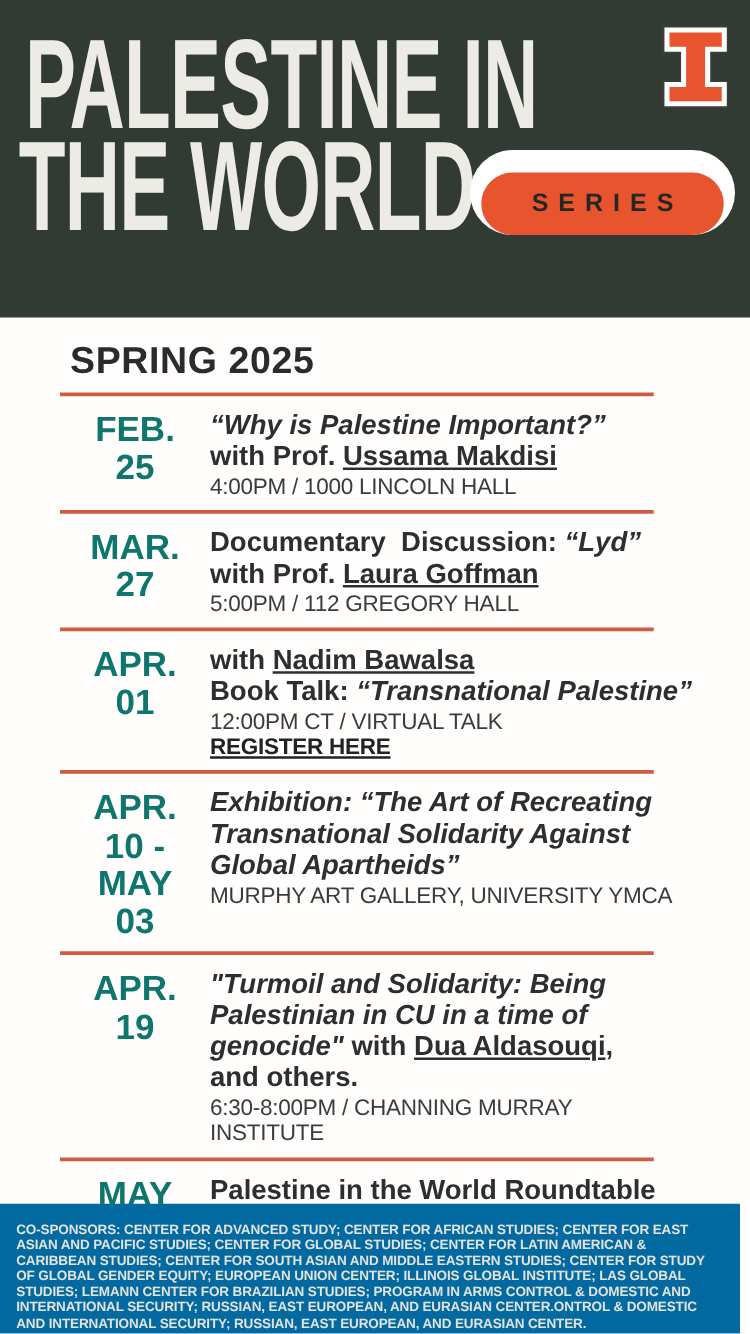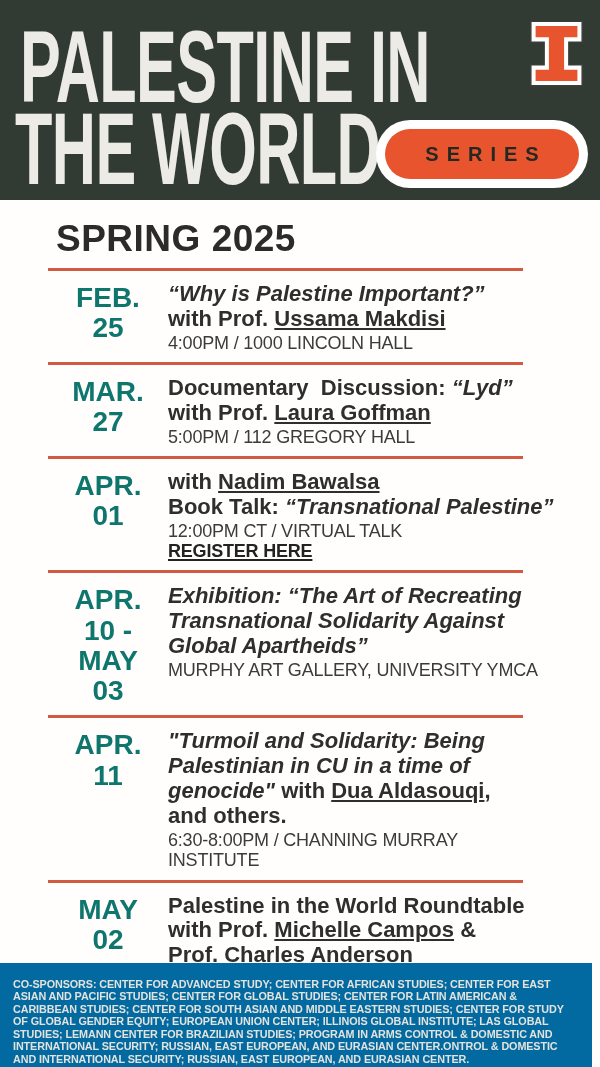--- a/index.html
+++ b/index.html
@@ -1,35 +1,35 @@
 <!DOCTYPE html>
 <html><head>
 <meta charset="utf-8">
 <style>
   * { margin:0; padding:0; box-sizing:border-box; }
   html,body { width:600px; }
   body { font-family:"Liberation Sans", sans-serif; background:#ffffff; }
   .poster { position:relative; width:600px; height:1067px; background:#fffefc; overflow:hidden; }
 
   
-  .hdr { position:relative; width:600px; height:200px; background:#313a33; overflow:hidden; }
+  .hdr { position:relative; width:600px; height:254px; background:#313a33; overflow:hidden; }
   .hline { position:absolute; color:#ecebe6; font-weight:700; font-size:102px; line-height:1;
            letter-spacing:-1px; transform:scaleX(0.60); transform-origin:left top; white-space:nowrap; }
   .hline1 { left:20px; top:16px; }
   .hline2 { left:15px; top:98px; }
   .blocki { position:absolute; right:15px; top:18px; }
   .pill-outer { position:absolute; left:376px; top:120px; width:212px; height:68px;
-                background:#ffffff; border-radius:34px; display:flex; align-items:center; justify-content:center; }
+                background:#ffffff; border-radius:34px; display:flex; align-items:flex-end; justify-content:center; }
   .pill-inner { width:194px; height:50px; background:#e8542d; border-radius:25px;
                 display:flex; align-items:center; justify-content:center; }
   .pill-inner span { color:#242822; font-weight:700; font-size:20px; letter-spacing:8px; padding-left:8px; }
 
   
   .main { padding:12px 30px 0 48px; }
-  .season { font-size:37px; font-weight:700; color:#2b2b2b; letter-spacing:0.5px; margin:6px 0 8px 8px; }
+  .season { font-size:30px; font-weight:700; color:#2b2b2b; letter-spacing:0.5px; margin:6px 0 8px 8px; }
   .rule { width:475px; height:3px; background:#d15b40; border:none; }
   .event { display:flex; padding:8px 0 9px 0; }
   .date { width:120px; flex-shrink:0; color:#0f766e; font-weight:700; font-size:28px;
           line-height:1.08; padding-top:4px; letter-spacing:0;text-align:center; }
   .content { flex:1; padding-top:3px; color:#2e2e2e; }
   .tline { font-size:22px; font-weight:700; line-height:1.13; white-space:pre-wrap; }
   .tline .bi { font-style:italic; }
   .tline .bu { text-decoration:underline; text-decoration-thickness:2px; text-underline-offset:2px; }
   .meta { font-size:18px; font-weight:400; color:#3b3b3b; line-height:1.13; white-space:pre-wrap; letter-spacing:-0.2px; }
   .meta-first { margin-top:1px; }
@@ -112,21 +112,21 @@
             <div class="tline"><span class="bi">Exhibition: “The Art of Recreating</span></div>
             <div class="tline"><span class="bi">Transnational Solidarity Against</span></div>
             <div class="tline"><span class="bi">Global Apartheids”</span></div>
             <div class="meta meta-first"><span>MURPHY ART GALLERY, UNIVERSITY YMCA</span></div>
           </div>
         </div>
         <div class="rule"></div>
         <div class="event">
           <div class="date">
             <div class="date-line">APR.</div>
-            <div class="date-line">11</div>
+            <div class="date-line">19</div>
           </div>
           <div class="content">
             <div class="tline"><span class="bi">"Turmoil and Solidarity: Being</span></div>
             <div class="tline"><span class="bi">Palestinian in CU in a time of</span></div>
             <div class="tline"><span class="bi">genocide"</span><span class="b"> with </span><span class="bu">Dua Aldasouqi</span><span class="b">,</span></div>
             <div class="tline"><span class="b">and others.</span></div>
             <div class="meta meta-first"><span>6:30-8:00PM / CHANNING MURRAY</span></div>
             <div class="meta"><span>INSTITUTE</span></div>
           </div>
         </div>

